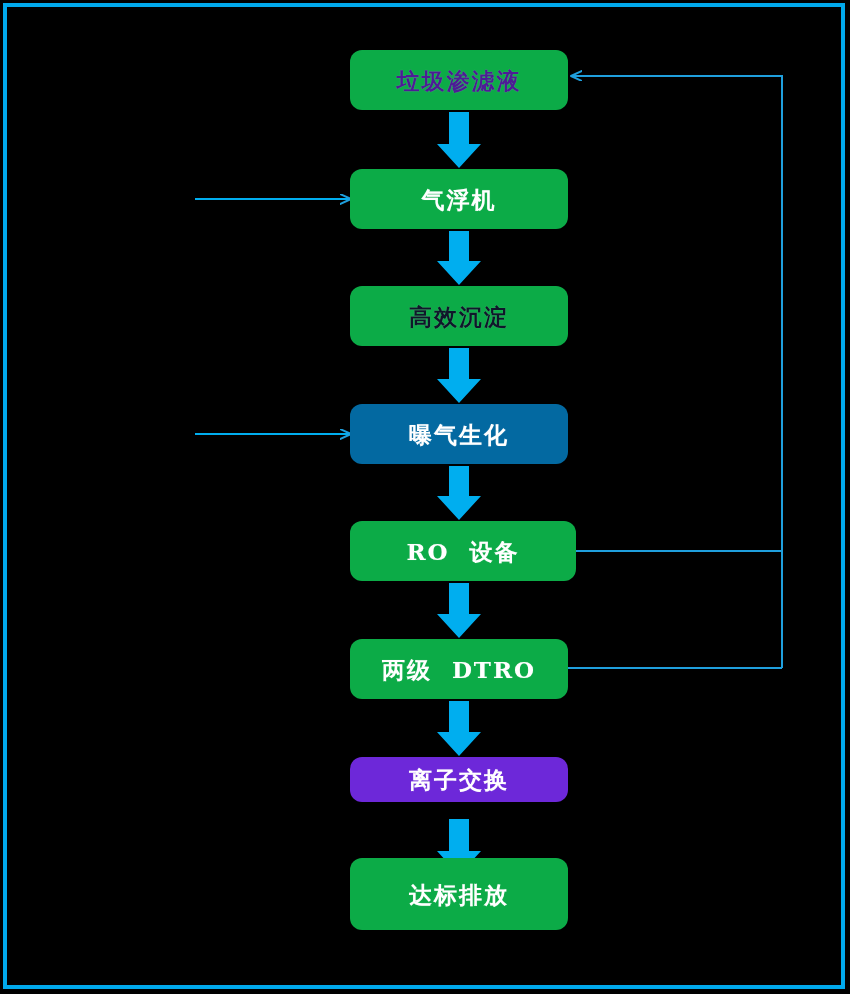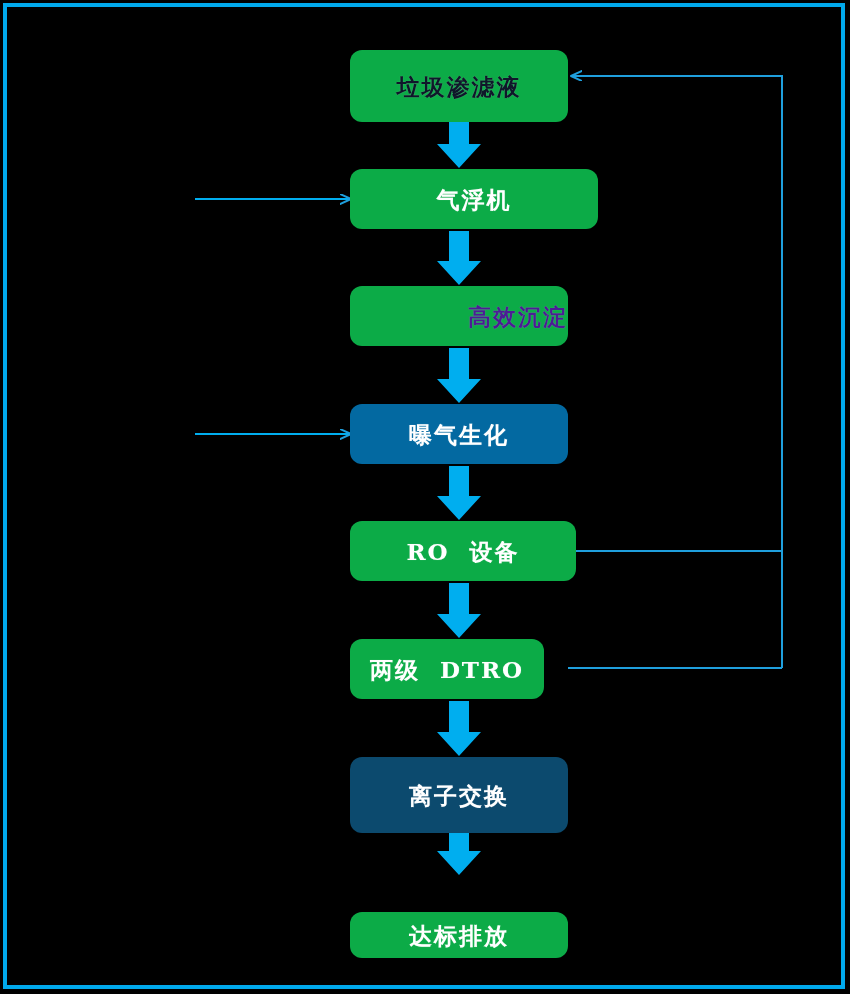--- a/index.html
+++ b/index.html
@@ -94,39 +94,39 @@
       </g>
 
     <g id="recycle-lines">
         <path d="M 568 551 L 782 551" fill="none" stroke="#1f9fdd" stroke-width="2"></path>
         <path d="M 568 668 L 782 668" fill="none" stroke="#1f9fdd" stroke-width="2"></path>
         <path d="M 782 668 L 782 76 L 572 76" fill="none" stroke="#1f9fdd" stroke-width="2" marker-end="url(#thin-arrow)"></path>
       </g>
   </svg>
 
   <div id="nodes-container">
-      <div class="node" style="left: 350px; top: 50px; width: 218px; height: 72px; background: rgb(12, 171, 71); color: #0f172a;">
+      <div class="node" style="left: 350px; top: 50px; width: 218px; height: 60px; background: rgb(12, 171, 71); color: #4c1d95;">
         <span class="node-label">垃圾渗滤液</span>
       </div>
-      <div class="node" style="left: 350px; top: 169px; width: 248px; height: 60px; background: rgb(12, 171, 71); color: rgb(255, 255, 255);">
+      <div class="node" style="left: 350px; top: 169px; width: 218px; height: 60px; background: rgb(12, 171, 71); color: rgb(255, 255, 255);">
         <span class="node-label">气浮机</span>
       </div>
-      <div class="node" style="left: 350px; top: 286px; width: 218px; height: 60px; background: rgb(12, 171, 71); color: #4c1d95; justify-content: flex-end;">
+      <div class="node" style="left: 350px; top: 286px; width: 218px; height: 60px; background: rgb(12, 171, 71); color: #0f172a;">
         <span class="node-label">高效沉淀</span>
       </div>
       <div class="node" style="left: 350px; top: 404px; width: 218px; height: 60px; background: #0369a1; color: rgb(255, 255, 255);">
         <span class="node-label">曝气生化</span>
       </div>
       <div class="node" style="left: 350px; top: 521px; width: 226px; height: 60px; background: rgb(12, 171, 71); color: rgb(255, 255, 255);">
         <span class="node-label">RO  设备</span>
       </div>
-      <div class="node" style="left: 350px; top: 639px; width: 194px; height: 60px; background: rgb(12, 171, 71); color: rgb(255, 255, 255);">
+      <div class="node" style="left: 350px; top: 639px; width: 218px; height: 60px; background: rgb(12, 171, 71); color: rgb(255, 255, 255);">
         <span class="node-label">两级  DTRO</span>
       </div>
-      <div class="node" style="left: 350px; top: 757px; width: 218px; height: 76px; background: #0c4a6e; color: rgb(255, 255, 255);">
+      <div class="node" style="left: 350px; top: 757px; width: 218px; height: 45px; background: #6d28d9; color: rgb(255, 255, 255);">
         <span class="node-label">离子交换</span>
       </div>
-      <div class="node" style="left: 350px; top: 912px; width: 218px; height: 46px; background: rgb(12, 171, 71); color: rgb(255, 255, 255);">
+      <div class="node" style="left: 350px; top: 858px; width: 218px; height: 72px; background: rgb(12, 171, 71); color: rgb(255, 255, 255);">
         <span class="node-label">达标排放</span>
       </div>
     </div>
 
 </div>
 
 </body></html>

